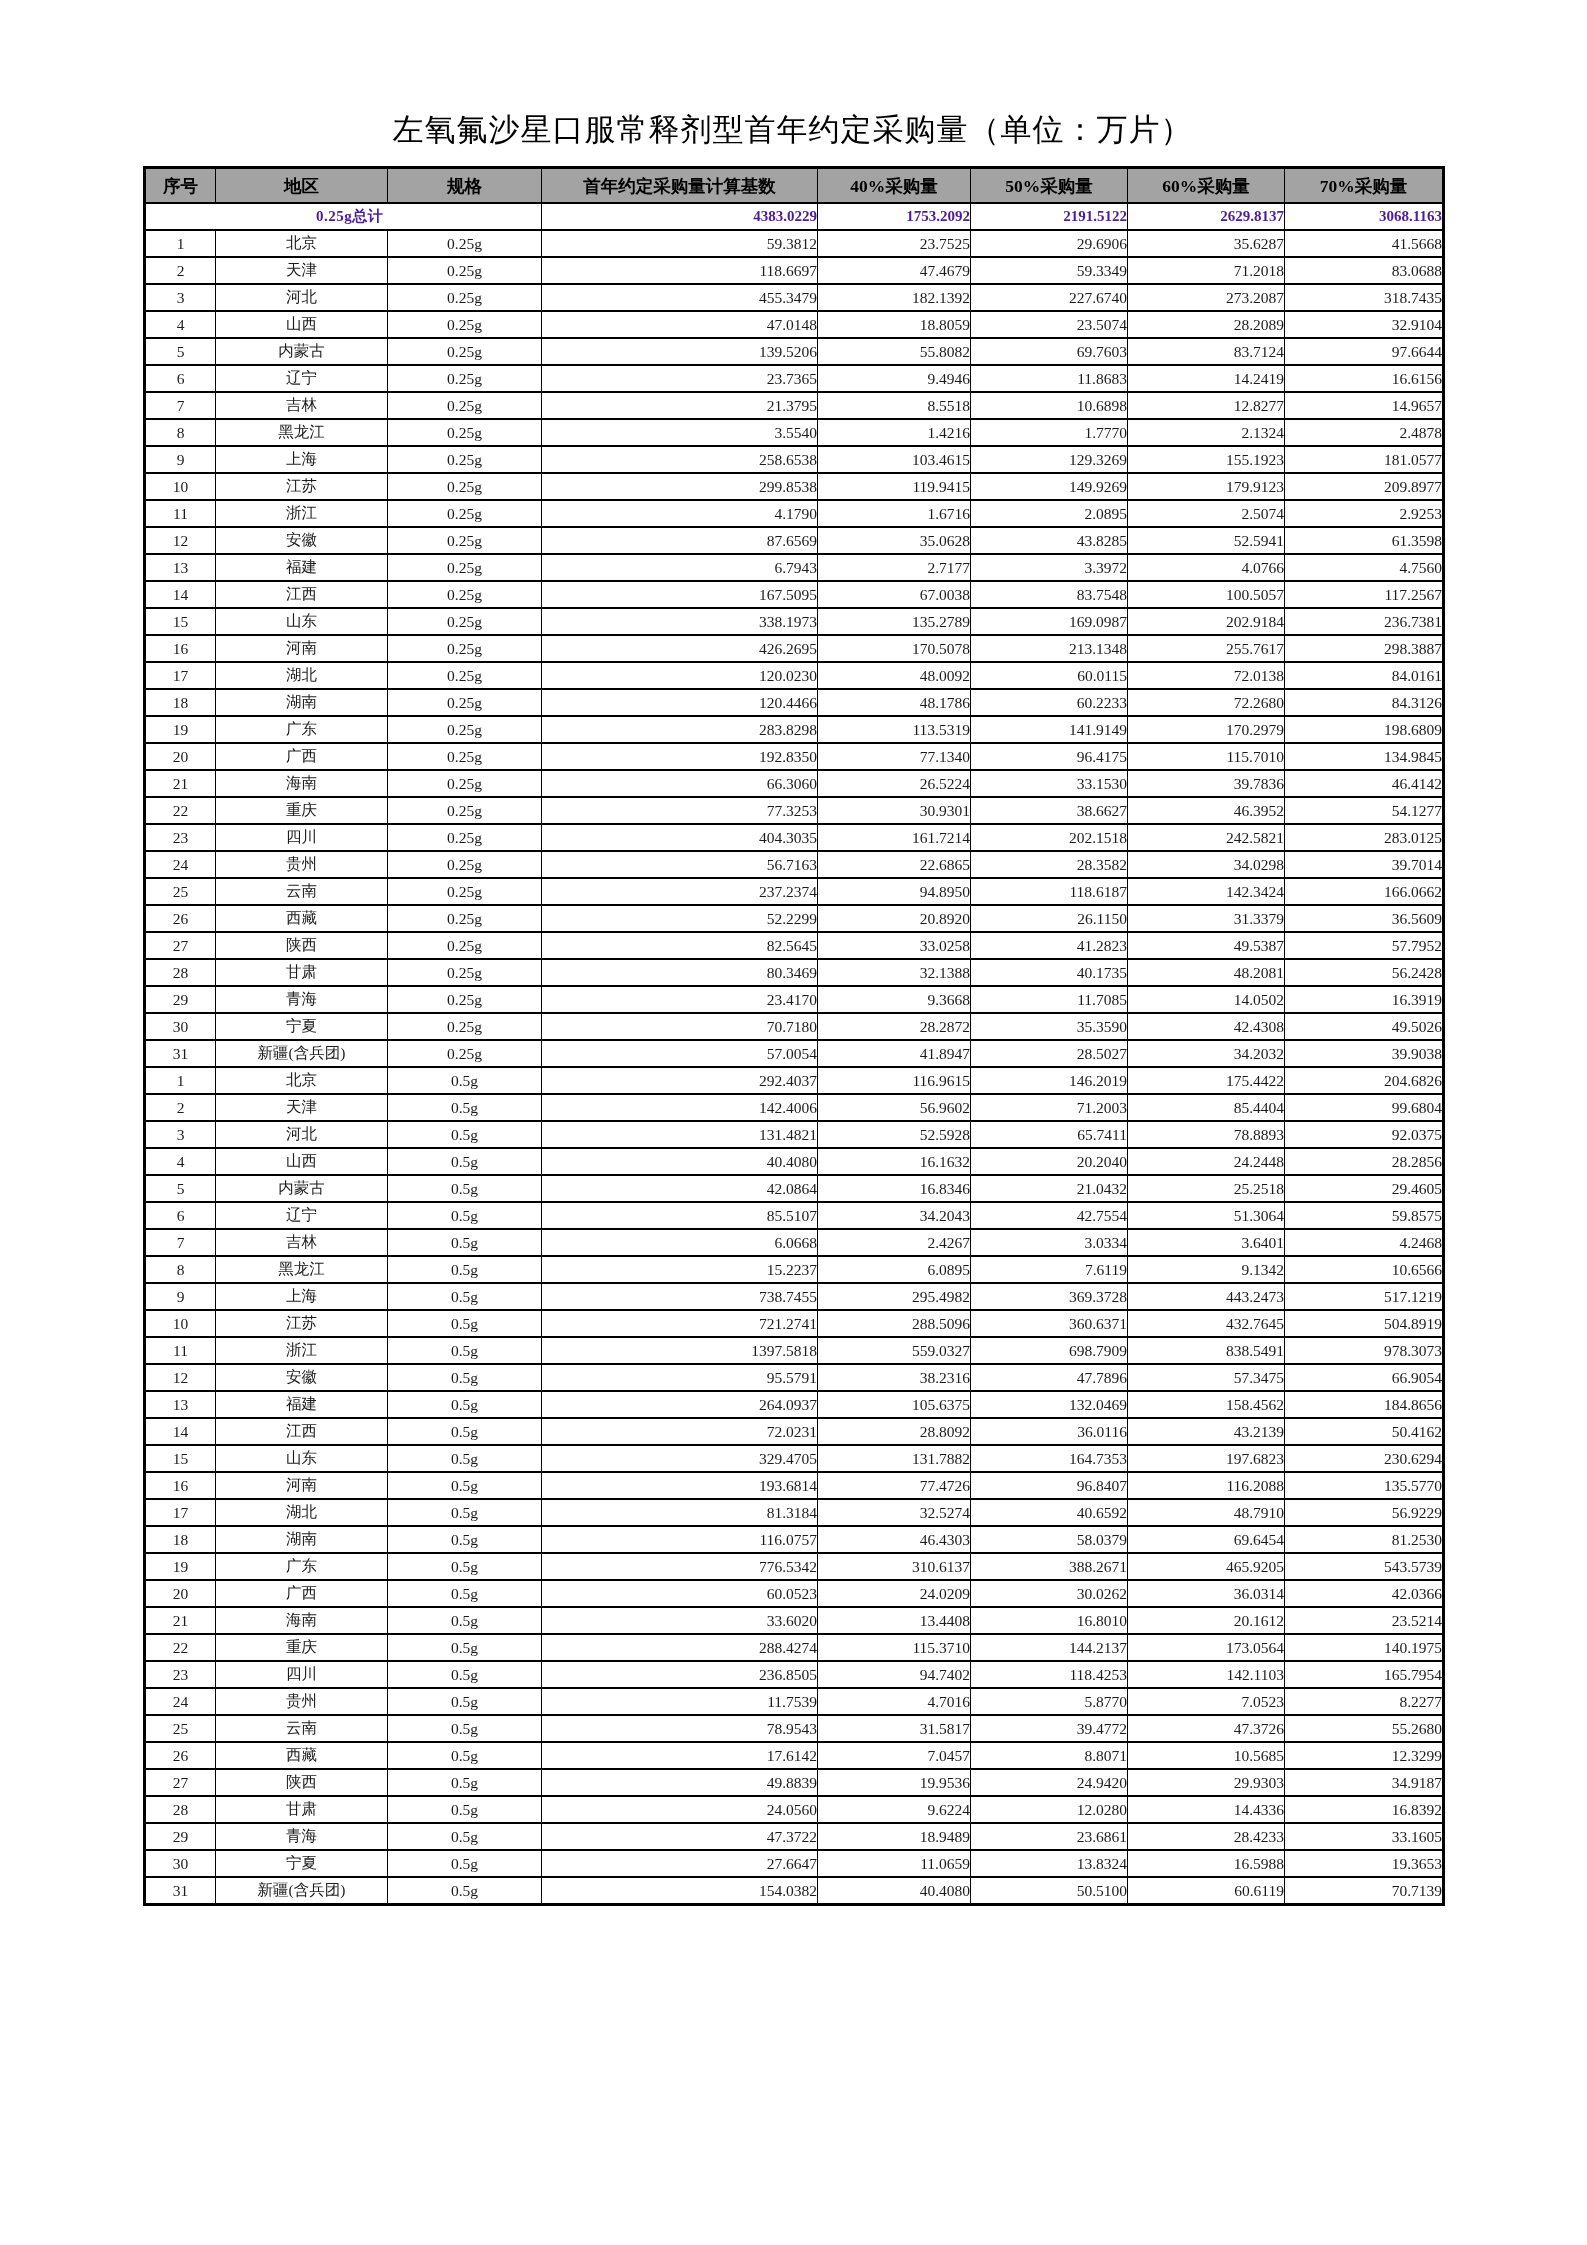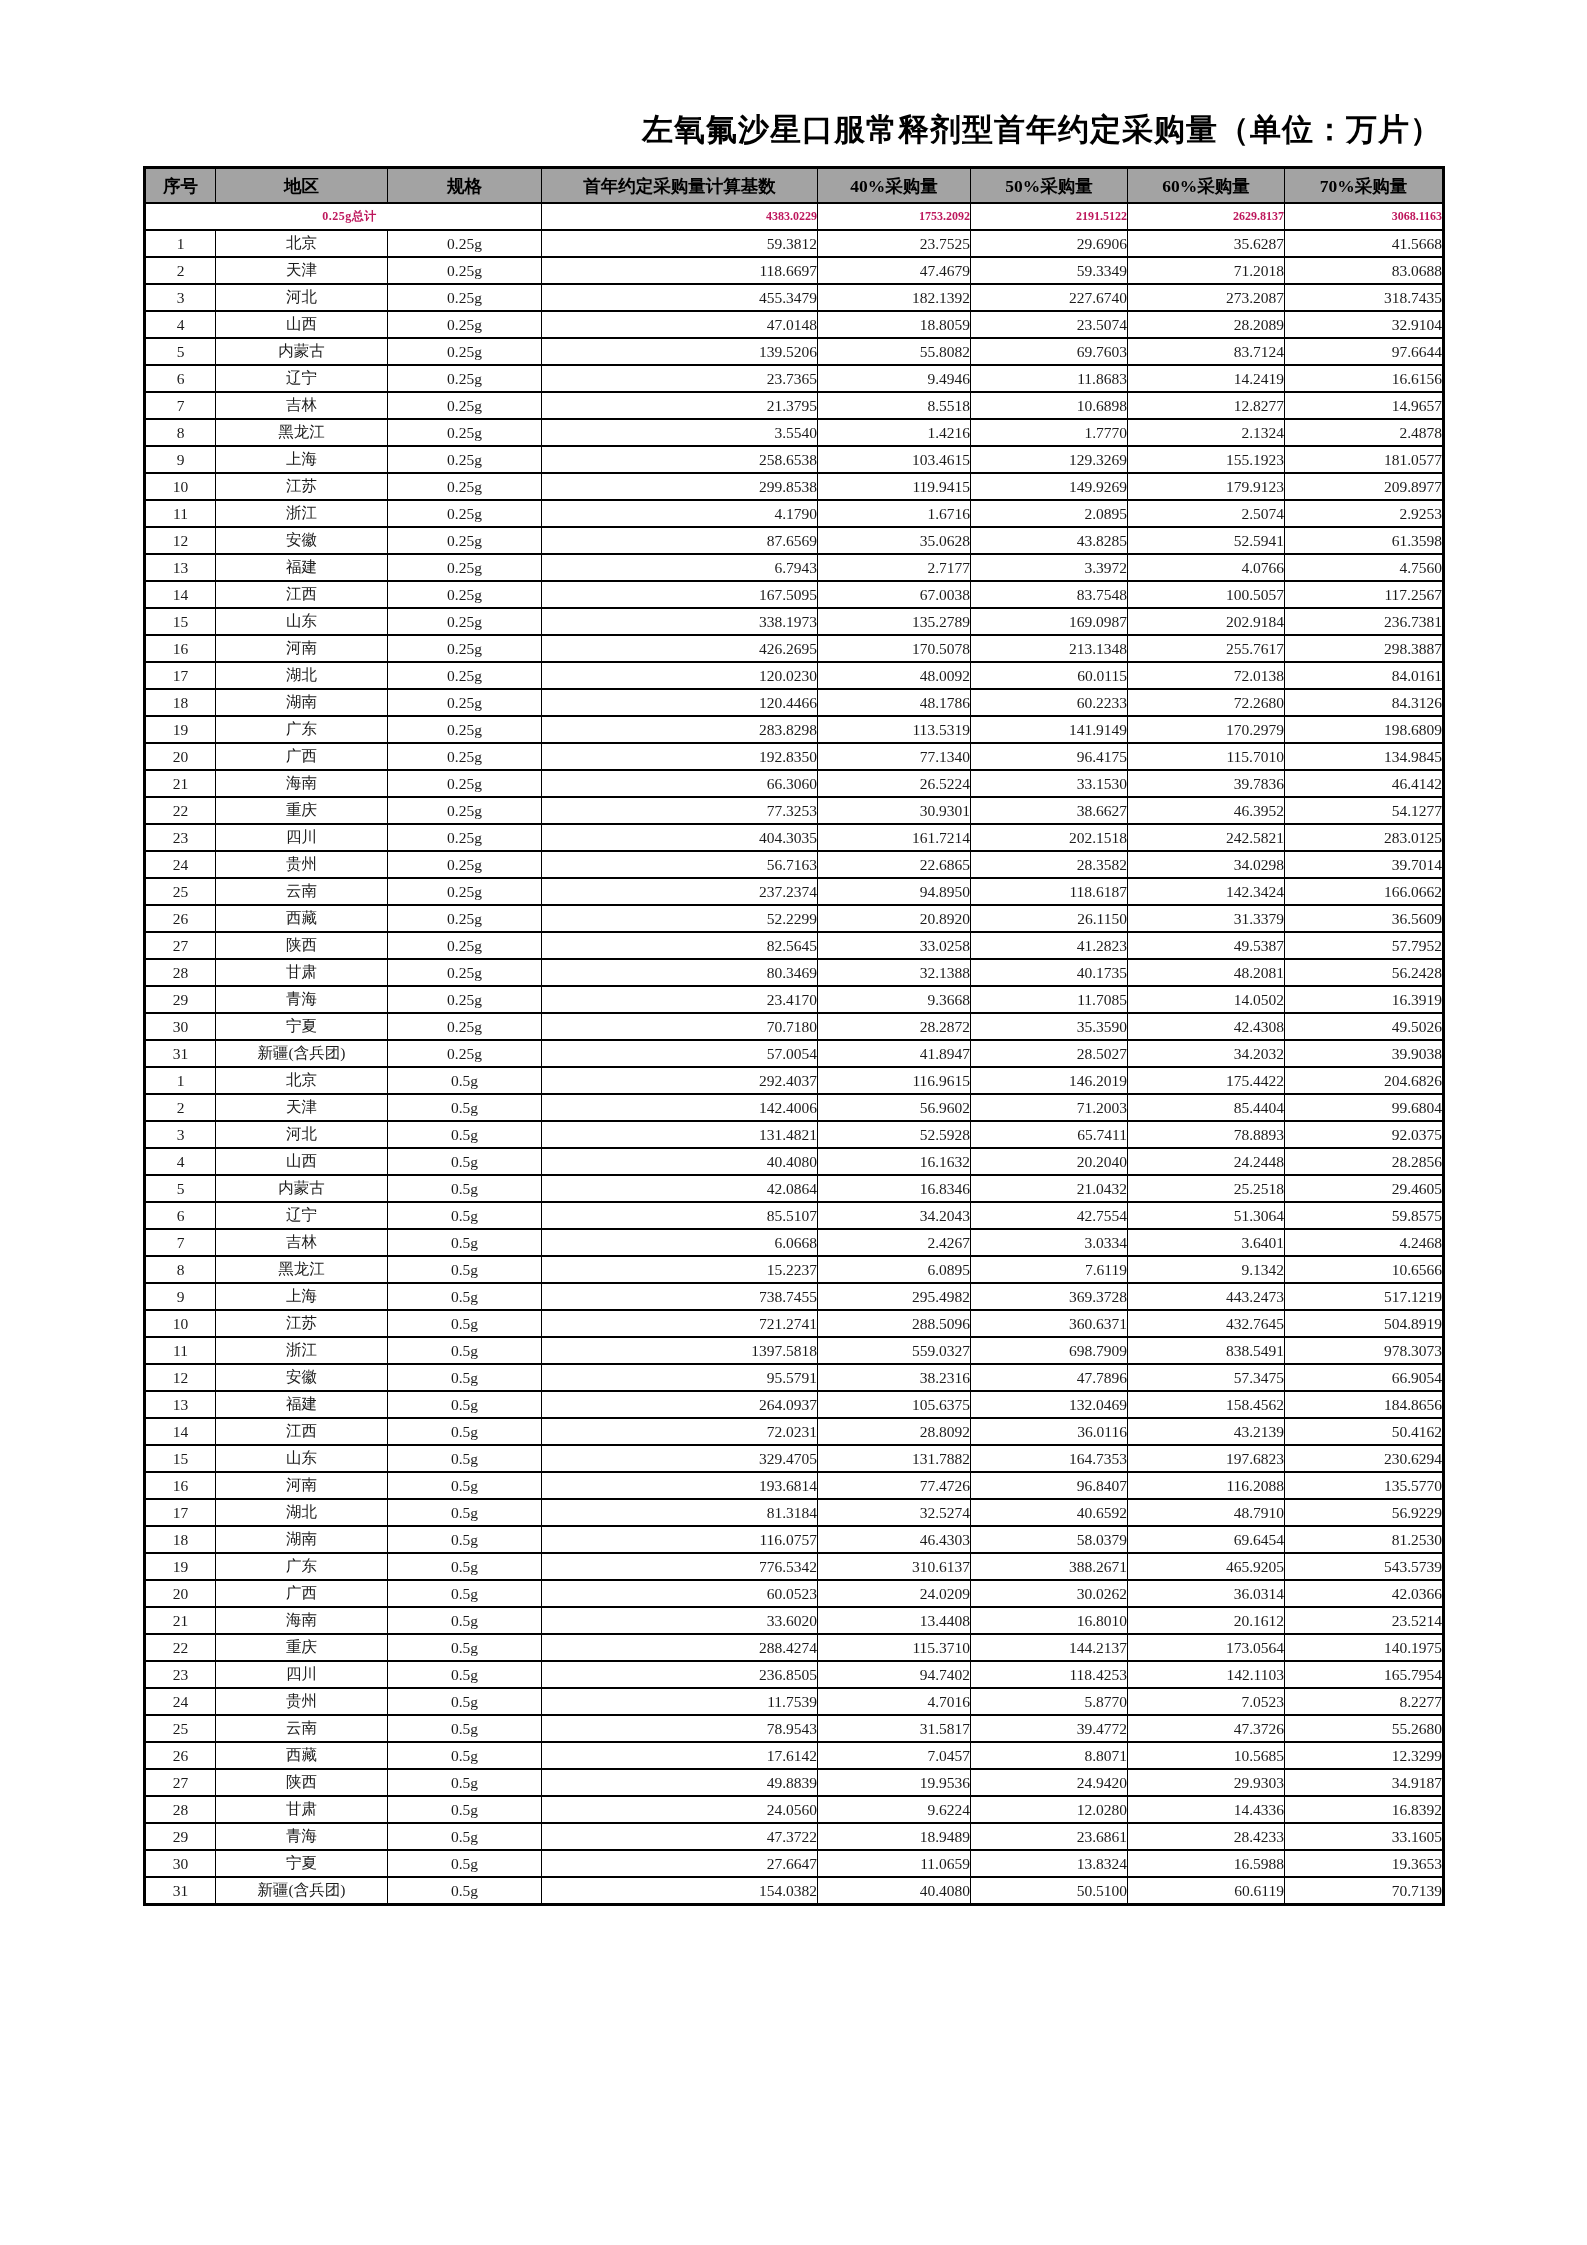--- a/index.html
+++ b/index.html
@@ -11,23 +11,23 @@
     font-family: "Liberation Serif", "DejaVu Serif", serif;
     color: #000000;
   }
   .sheet {
     position: absolute;
     left: 143px;
     top: 110px;
     width: 1299px;
   }
   .title {
-    text-align: right;
+    text-align: center;
     font-size: 31px;
-    font-weight: bold;
+    font-weight: normal;
     letter-spacing: 1px;
     margin: 0 0 16px 0;
     line-height: 1.3;
     color: #000;
   }
   table.proc {
     border-collapse: collapse;
     table-layout: fixed;
     width: 1299px;
     border: 3px solid #000;
@@ -50,22 +50,22 @@
   table.proc td {
     height: 25px;
     font-size: 15.5px;
     color: #1b1b1b;
     background: #fff;
   }
   td.ctr { text-align: center; }
   td.num { text-align: right; padding-right: 9px; }
   tr.total-row td {
     font-weight: bold;
-    font-size: 12px;
-    color: #be185d;
+    font-size: 15px;
+    color: #4c1d95;
     padding-left: 12px;
   }
   tr.total-row td.total-label {
     text-align: center;
     letter-spacing: 0.5px;
   }
 </style>
 </head>
 <body>
 

